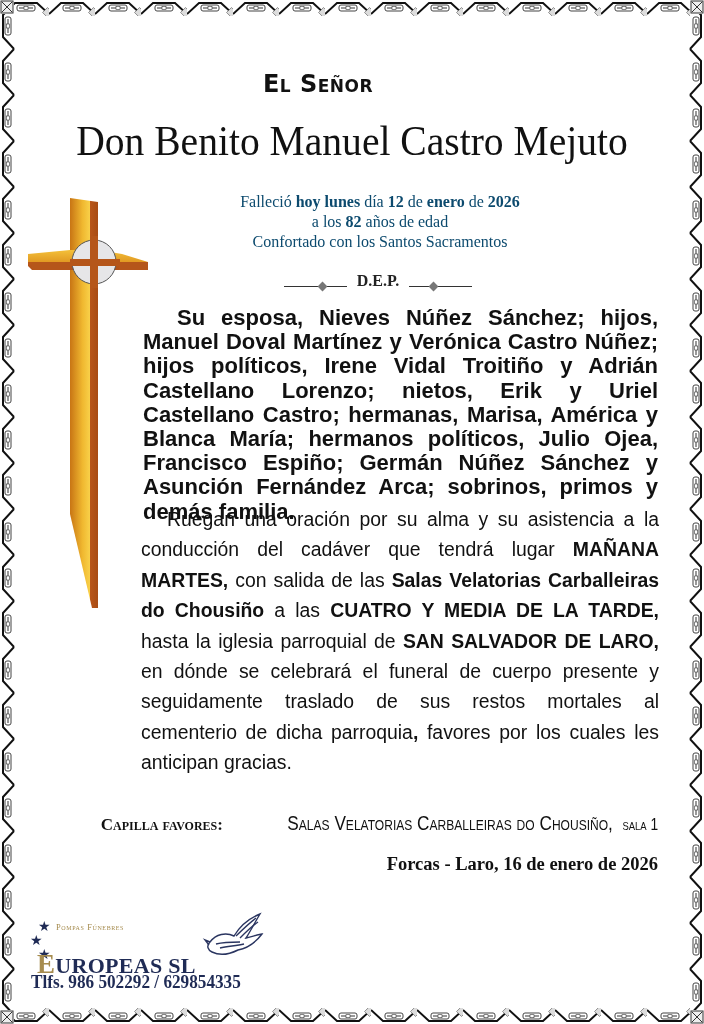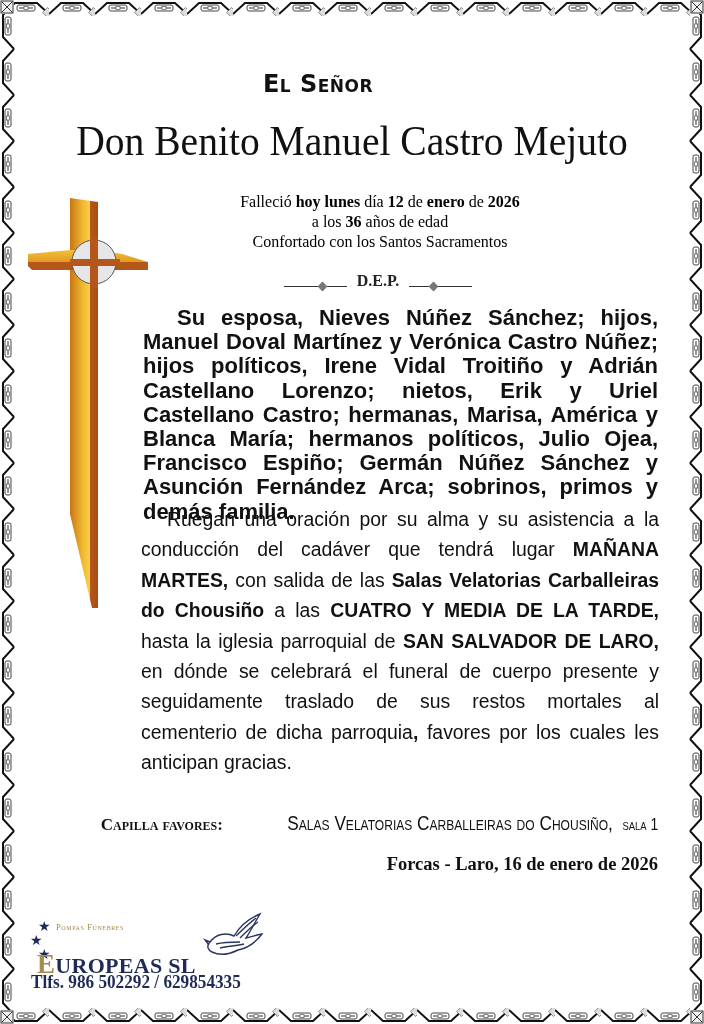--- a/index.html
+++ b/index.html
@@ -15,21 +15,21 @@
     font-variant: small-caps; letter-spacing: 0.5px;
   }
   .name-title {
     position: absolute; top: 116px; left: 0; width: 704px; text-align: center;
     font-family: "Liberation Serif", serif; font-size: 43px; color: #111;
     transform: scaleX(0.92); transform-origin: center; white-space: nowrap;
   }
 
   .death-info {
     position: absolute; top: 192px; left: 180px; width: 400px; text-align: center;
-    font-family: "Liberation Serif", serif; font-size: 16px; color: #000000; line-height: 20px;
+    font-family: "Liberation Serif", serif; font-size: 16px; color: #0c4a6e; line-height: 20px;
   }
   .death-info b { font-weight: bold; }
 
   .dep-row {
     position: absolute; top: 268px; left: 258px; width: 240px; height: 22px;
     display: flex; align-items: flex-end; justify-content: center; gap: 10px;
     font-family: "Liberation Serif", serif; font-size: 16px; font-weight: bold; color: #222;
   }
   .ornament { display: flex; align-items: center; }
   .ornament .line { width: 34px; height: 1px; background: #333; }
@@ -167,21 +167,21 @@
     <rect x="44" y="63" width="50" height="7" fill="#b5561a"></rect>
     <rect x="93" y="66" width="29" height="8" fill="#b5561a"></rect>
     <rect x="6" y="66" width="38" height="8" fill="#b5561a"></rect>
   </svg>
 
   <div class="death-info">
     <div>
       <span>Falleció </span><b>hoy lunes</b><span> día </span><b>12</b><span> de </span><b>enero</b><span> de </span><b>2026</b>
     </div>
     <div>
-      <span>a los </span><b>36</b><span> años de edad</span>
+      <span>a los </span><b>82</b><span> años de edad</span>
     </div>
     <div>Confortado con los Santos Sacramentos</div>
   </div>
 
   <div class="dep-row">
     <span class="ornament">
         <span class="line"></span>
         <span class="diamond"></span>
         <span class="line" style="width:20px"></span>
       </span>

